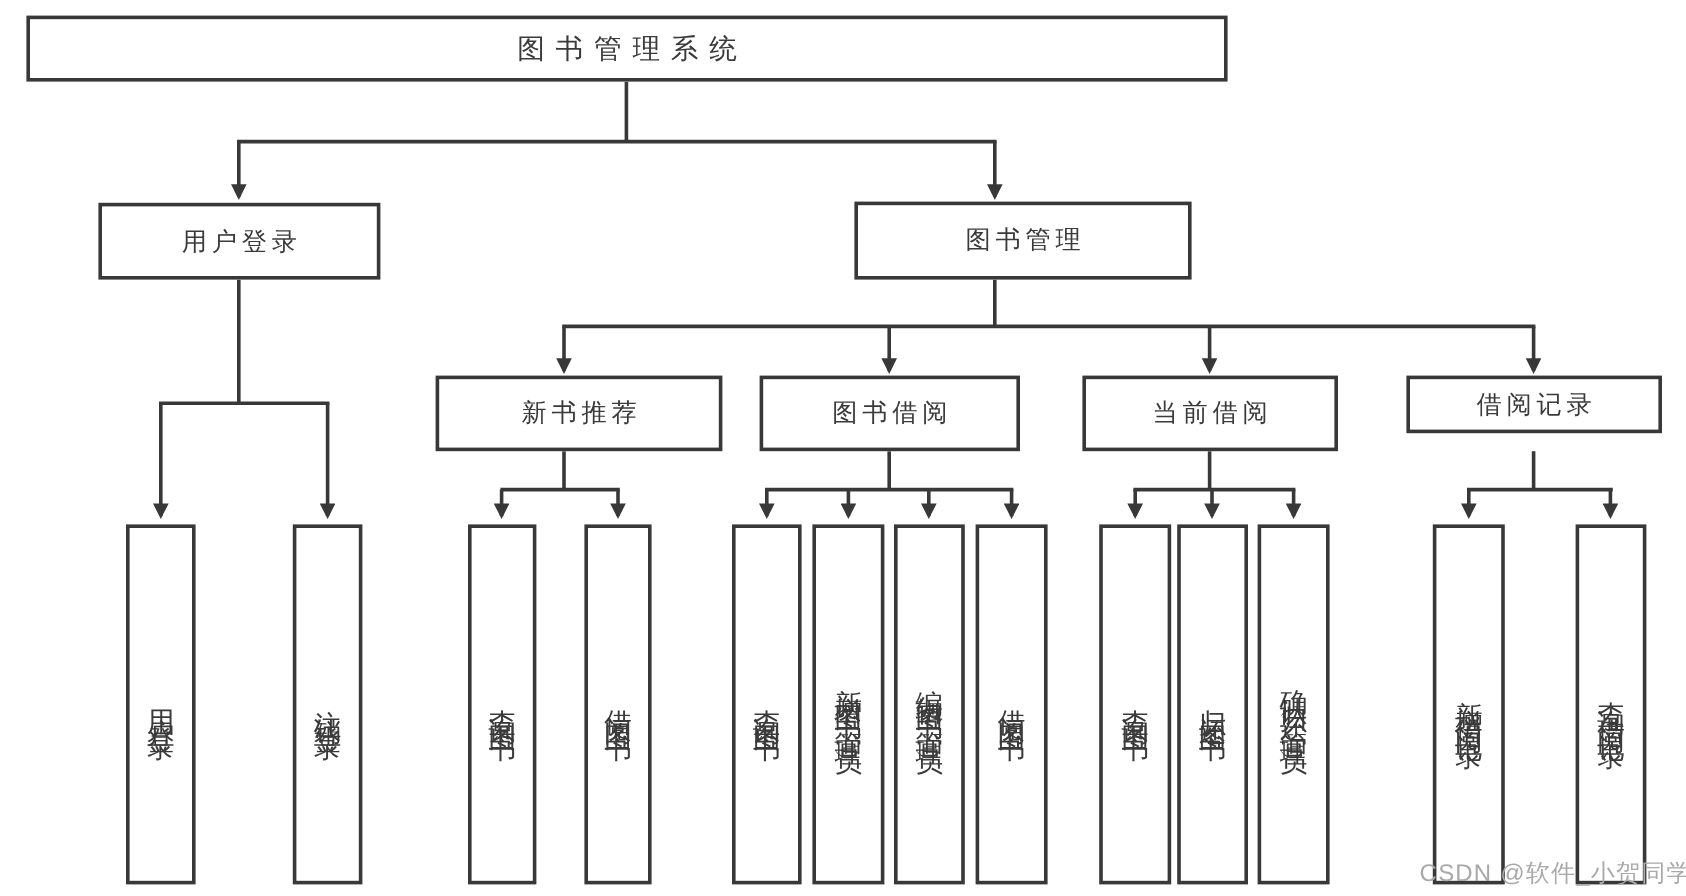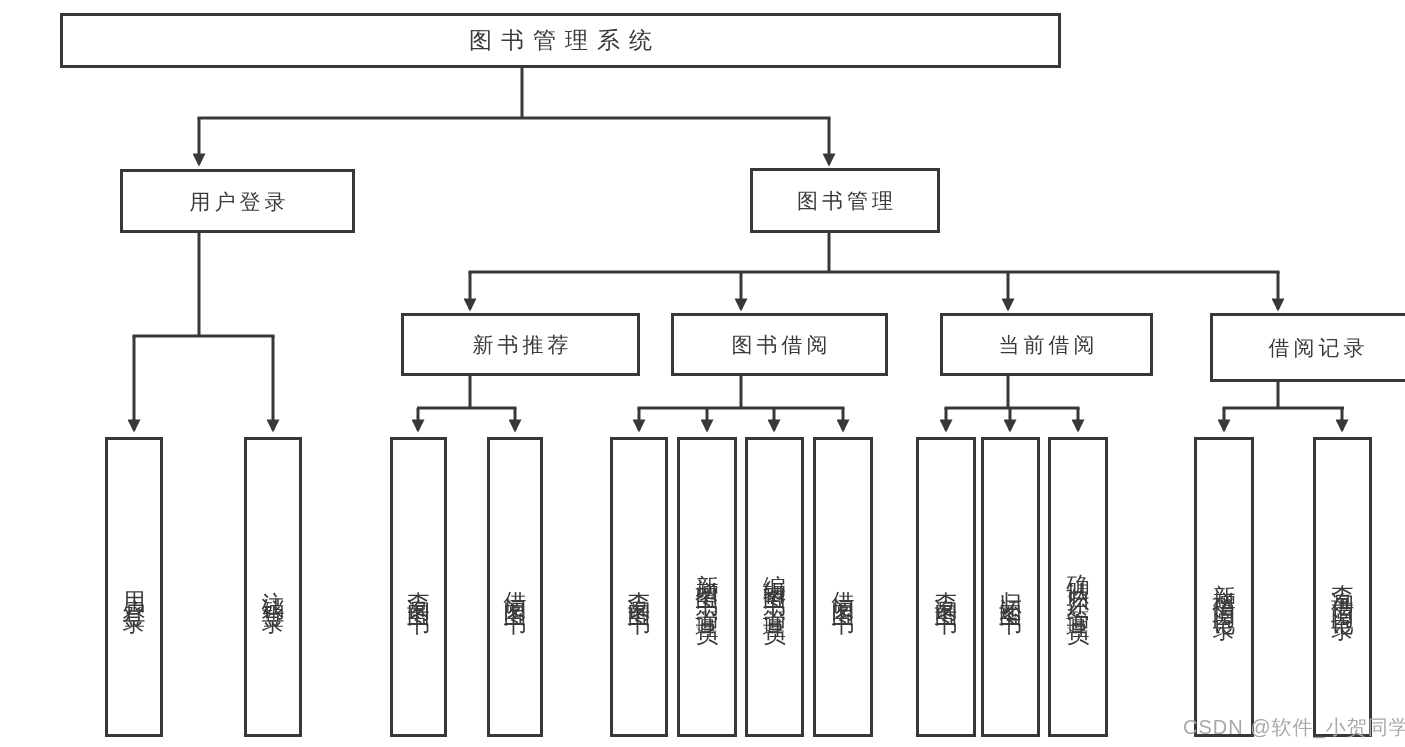--- a/index.html
+++ b/index.html
@@ -14,35 +14,35 @@
   .node{
     position:absolute;
     box-sizing:border-box;
     border:3px solid #383838;
     background:#ffffff;
     color:#3a3a3a;
     display:flex;align-items:center;justify-content:center;
     text-align:center;
     line-height:1;
   }
-  .hbox{font-size:21px;letter-spacing:4px;text-indent:4px;margin-left:38px;}
+  .hbox{font-size:21px;letter-spacing:4px;text-indent:4px;}
   .vbox{
     writing-mode:vertical-rl;
     text-orientation:mixed;
     font-size:23px;
     letter-spacing:7px;
     top:437px;height:300px;
   }
   #n-root{left:22px;top:13px;width:1001px;height:55px;font-size:23px;letter-spacing:9px;text-indent:9px;}
   #n-l2a{left:82px;top:169px;width:235px;height:64px;}
-  #n-l2b{left:712px;top:168px;width:190px;height:65px;}
+  #n-l2b{left:712px;top:168px;width:281px;height:65px;}
   #n-l3a{left:363px;top:313px;width:239px;height:63px;}
   #n-l3b{left:633px;top:313px;width:217px;height:63px;}
   #n-l3c{left:902px;top:313px;width:213px;height:63px;}
-  #n-l3d{left:1172px;top:313px;width:213px;height:69px;}
+  #n-l3d{left:1172px;top:313px;width:213px;height:48px;}
   #n-g1a{left:105px;width:58px;}
   #n-g1b{left:244px;width:58px;}
   #n-g2a{left:390px;width:57px;}
   #n-g2b{left:487px;width:56px;}
   #n-g3a{left:610px;width:58px;}
   #n-g3b{left:677px;width:60px;}
   #n-g3c{left:745px;width:59px;}
   #n-g3d{left:813px;width:60px;}
   #n-g4a{left:916px;width:60px;}
   #n-g4b{left:981px;width:59px;}

